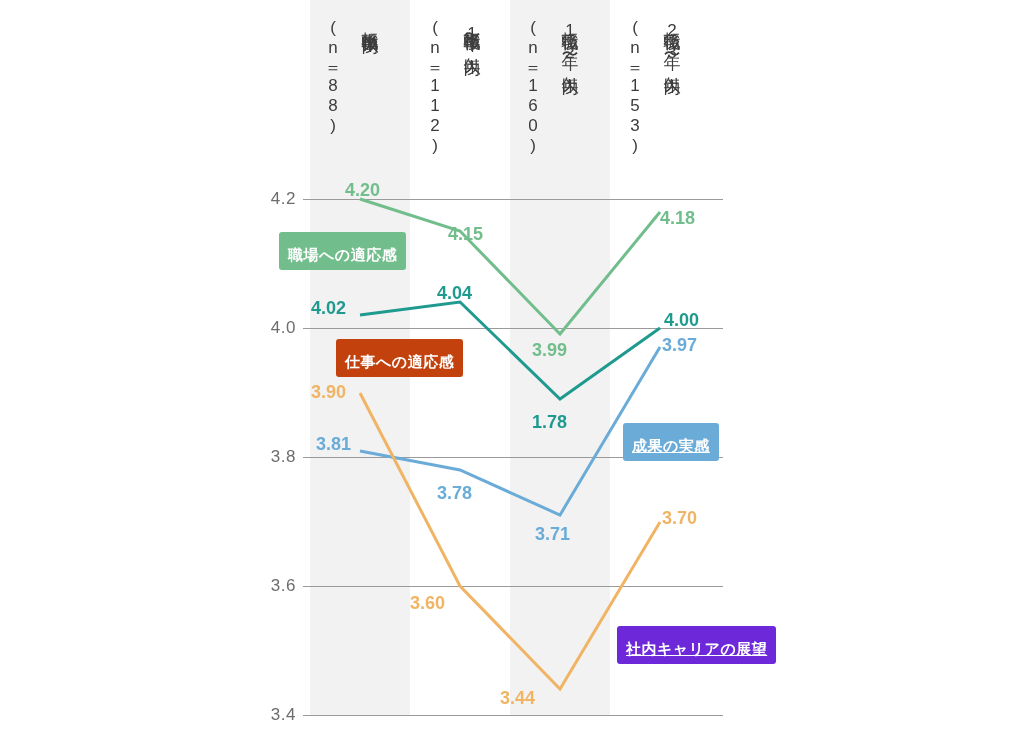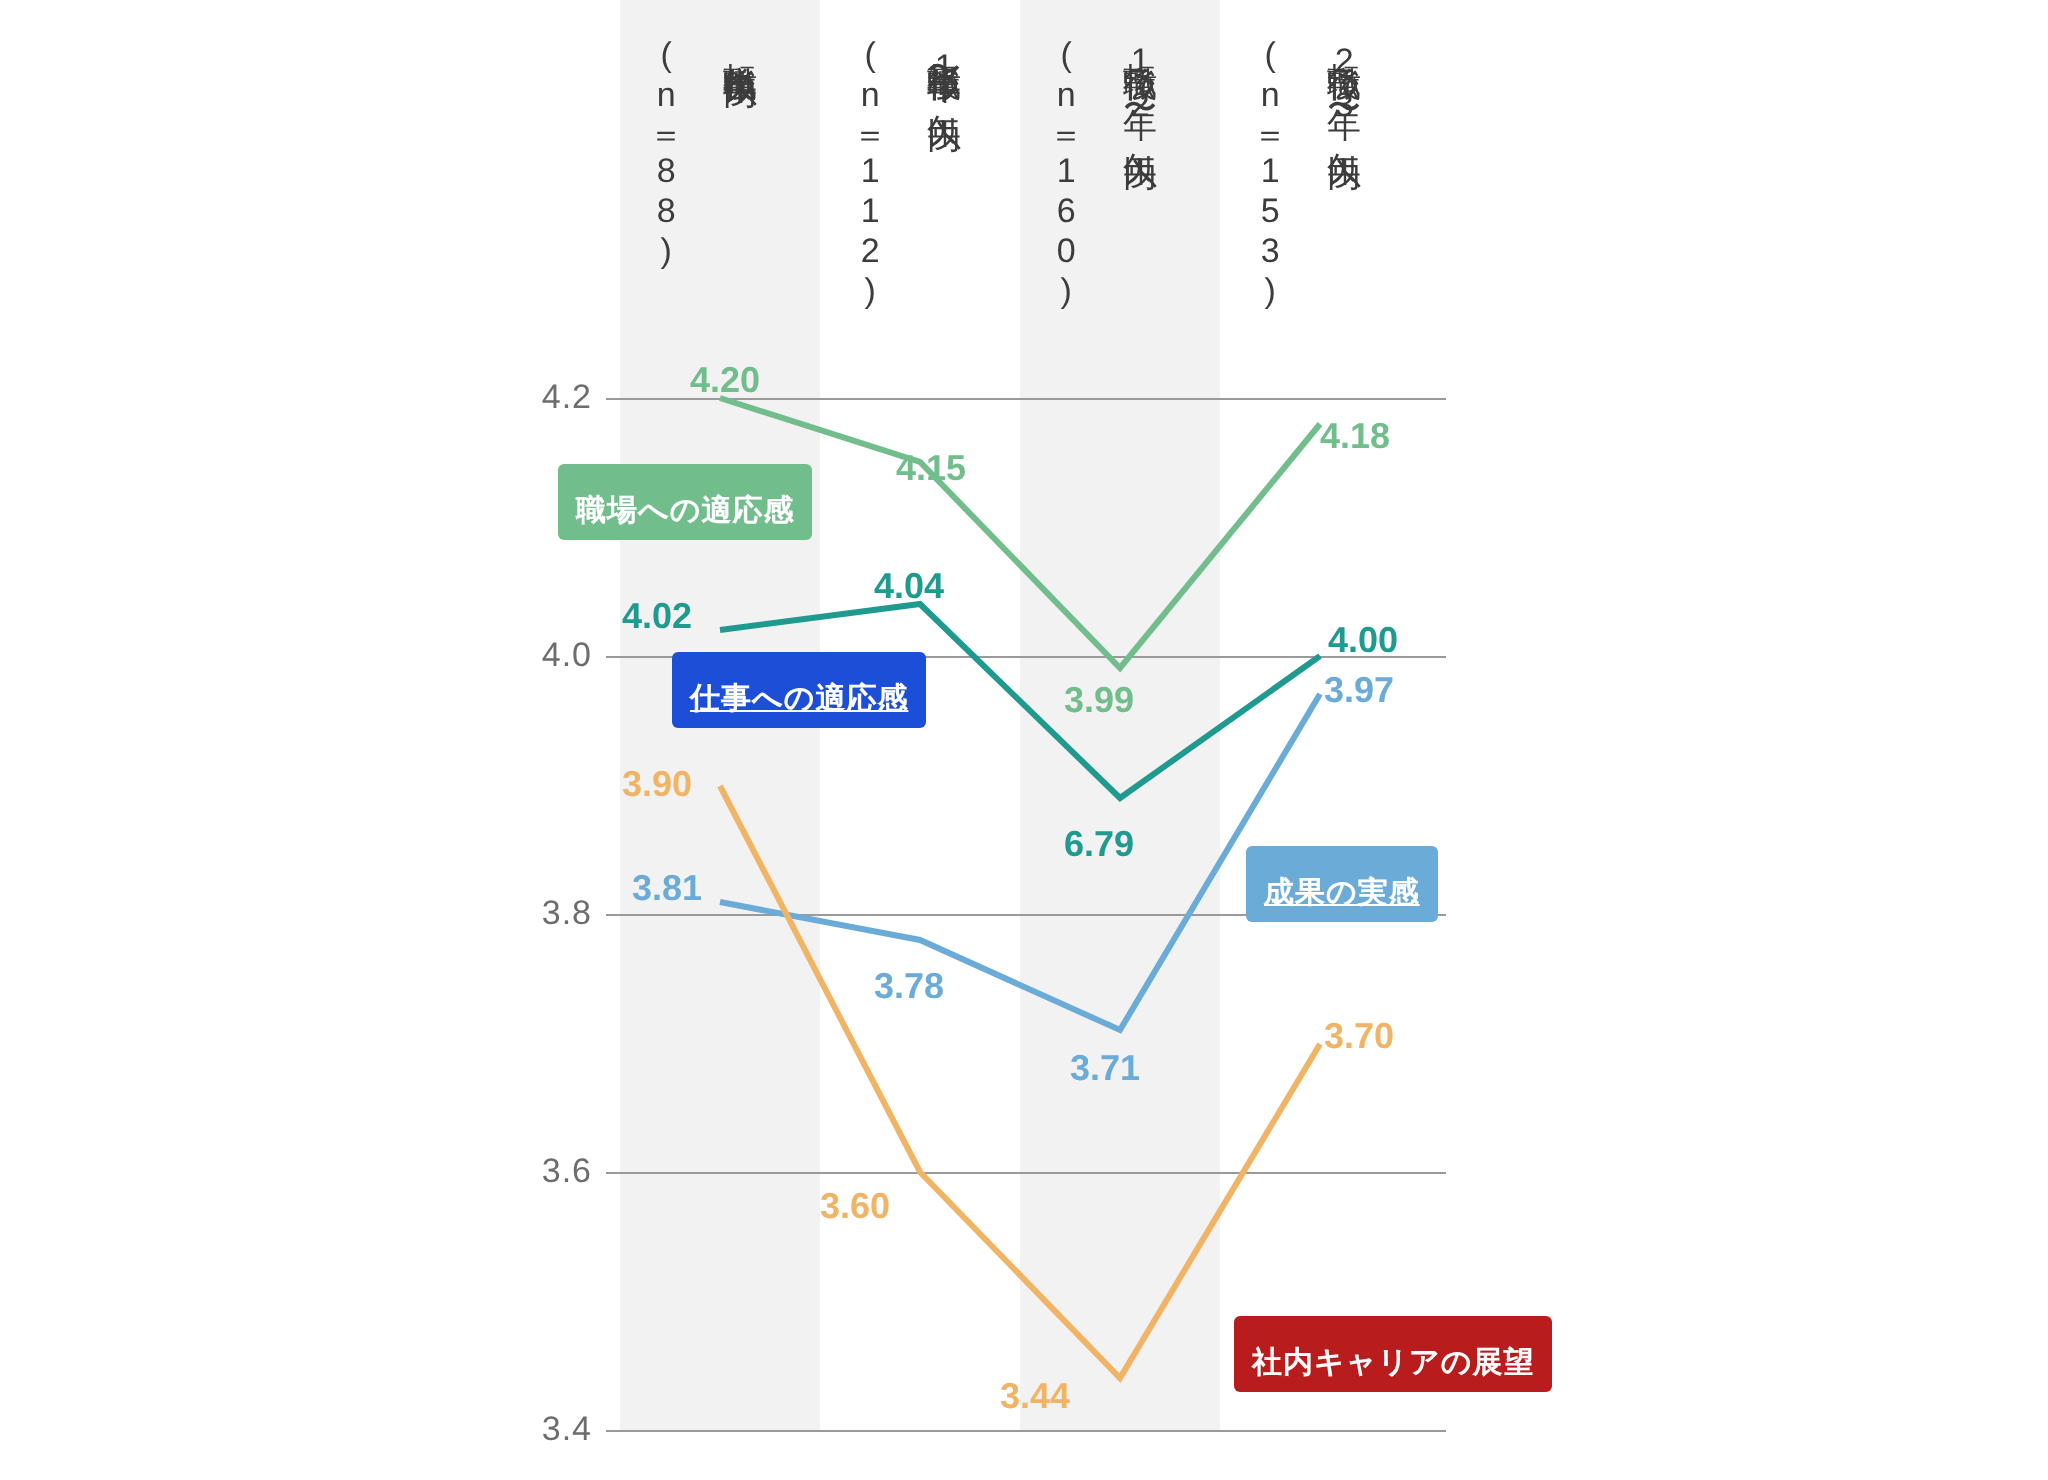--- a/index.html
+++ b/index.html
@@ -117,31 +117,31 @@
     <polyline fill="none" stroke="#f0b464" stroke-width="3" points="360,393 460,586 560,689 660,522"></polyline>
   </svg>
 
   <div class="pt-label" style="left:345px; top:180px; color:#72bd8c;">4.20</div>
   <div class="pt-label" style="left:448px; top:224px; color:#72bd8c;">4.15</div>
   <div class="pt-label" style="left:532px; top:340px; color:#72bd8c;">3.99</div>
   <div class="pt-label" style="left:660px; top:208px; color:#72bd8c;">4.18</div>
 
   <div class="pt-label" style="left:311px; top:298px; color:#1f9a8f;">4.02</div>
   <div class="pt-label" style="left:437px; top:283px; color:#1f9a8f;">4.04</div>
-  <div class="pt-label" style="left:532px; top:412px; color:#1f9a8f;">6.79</div>
+  <div class="pt-label" style="left:532px; top:412px; color:#1f9a8f;">1.78</div>
   <div class="pt-label" style="left:630px; top:310px; color:#1f9a8f;margin-left:34px;">4.00</div>
 
   <div class="pt-label" style="left:316px; top:434px; color:#6aabd8;">3.81</div>
   <div class="pt-label" style="left:437px; top:483px; color:#6aabd8;">3.78</div>
   <div class="pt-label" style="left:535px; top:524px; color:#6aabd8;">3.71</div>
   <div class="pt-label" style="left:662px; top:335px; color:#6aabd8;">3.97</div>
 
   <div class="pt-label" style="left:311px; top:382px; color:#f0b464;">3.90</div>
   <div class="pt-label" style="left:410px; top:593px; color:#f0b464;text-align:right;">3.60</div>
   <div class="pt-label" style="left:500px; top:688px; color:#f0b464;">3.44</div>
   <div class="pt-label" style="left:662px; top:508px; color:#f0b464;">3.70</div>
 
   <div class="series-tag" style="left:279px; top:232px; background:#72bd8c;">職場への適応感</div>
-  <div class="series-tag" style="left:336px; top:326px; background:#1d4ed8;text-decoration:underline;">仕事への適応感</div>
+  <div class="series-tag" style="left:336px; top:339px; background:#c2410c;">仕事への適応感</div>
   <div class="series-tag" style="left:623px; top:423px; background:#6aabd8;text-decoration:underline;">成果の実感</div>
-  <div class="series-tag" style="left:617px; top:658px; background:#b91c1c;">社内キャリアの展望</div>
+  <div class="series-tag" style="left:617px; top:626px; background:#6d28d9;text-decoration:underline;">社内キャリアの展望</div>
 
 </div>
 
 </body></html>

